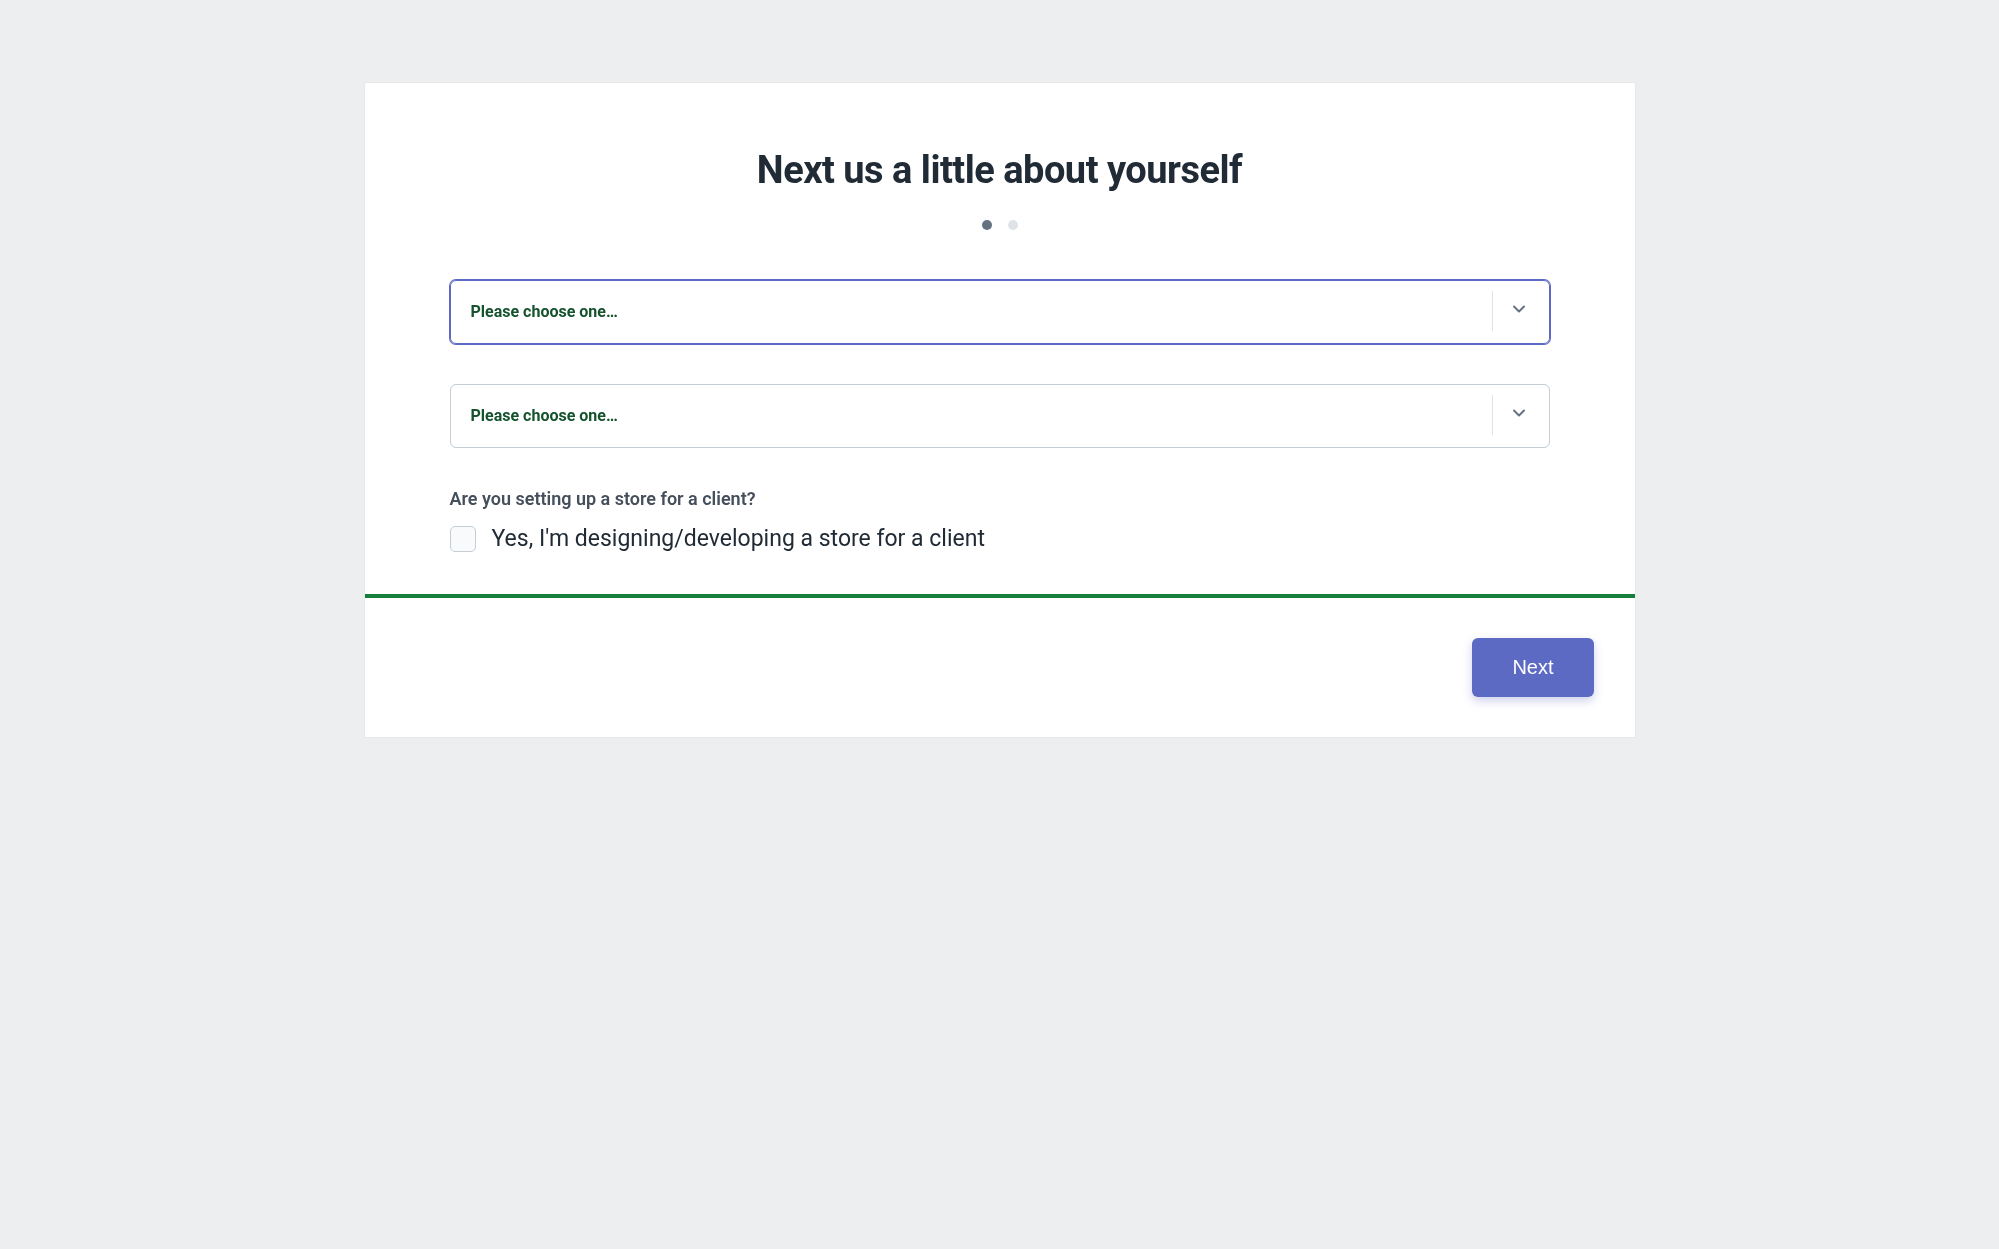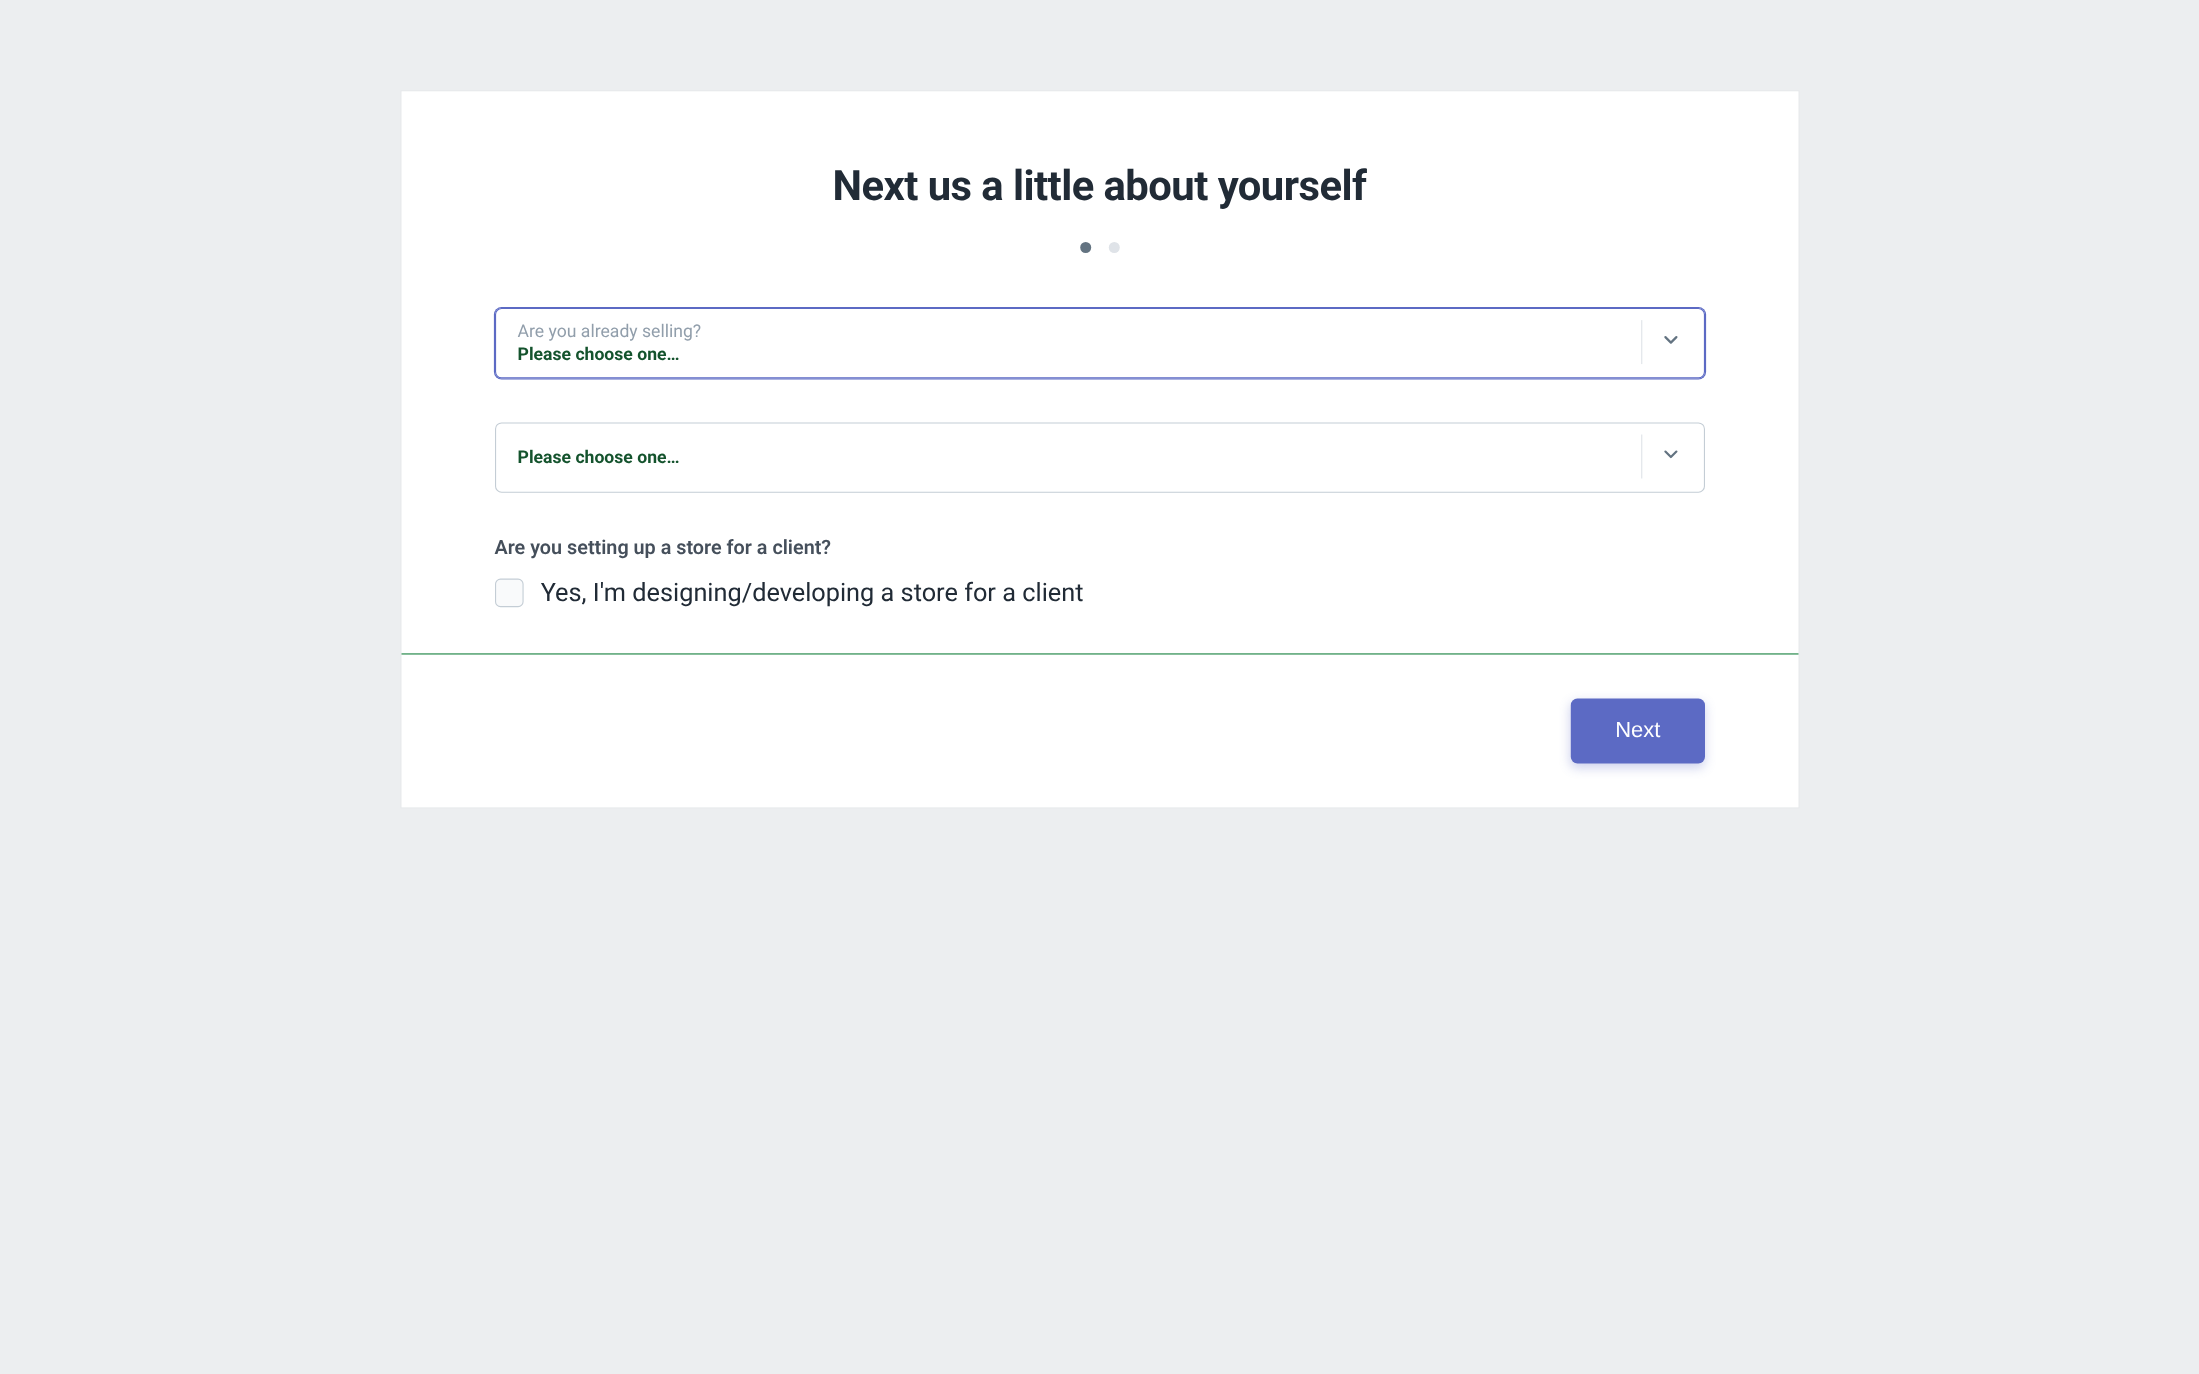--- a/index.html
+++ b/index.html
@@ -113,22 +113,22 @@
       border: 1px solid #c4cdd5;
       border-radius: 5px;
       background: #f9fafb;
       flex-shrink: 0;
     }
     .checkbox-label {
       font-size: 23px;
       color: #212b36;
     }
     .card-footer {
-      border-top: 1px solid #15803d;
-      padding: 40px 85px 40px 85px;
+      border-top: 4px solid #15803d;
+      padding: 40px 41px 40px 85px;
       display: flex;
       justify-content: flex-end;
     }
     .next-button {
       background: #5c6ac4;
       color: #ffffff;
       font-size: 20px;
       font-weight: 500;
       border: none;
       border-radius: 6px;
@@ -146,21 +146,20 @@
     <div class="step-dots">
       <span class="dot active"></span>
       <span class="dot inactive"></span>
     </div>
   </div>
 
   <div class="form-body">
 
     <div class="select-wrapper focused">
       <div class="select-content">
-        <span class="select-label">Are you already selling?</span>
         <span class="select-value">Please choose one…</span>
       </div>
       <div class="select-divider-arrow">
         <div class="select-divider"></div>
         <span class="chevron">
           <svg width="20" height="20" viewBox="0 0 20 20" fill="none">
             <path d="M5 7.5L10 12.5L15 7.5" stroke="currentColor" stroke-width="2" stroke-linecap="round" stroke-linejoin="round"></path>
           </svg>
         </span>
       </div>

